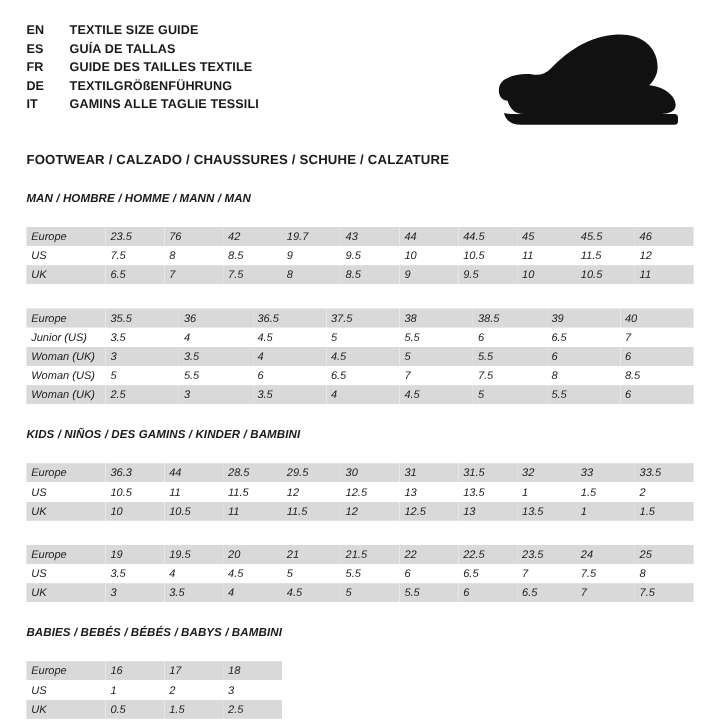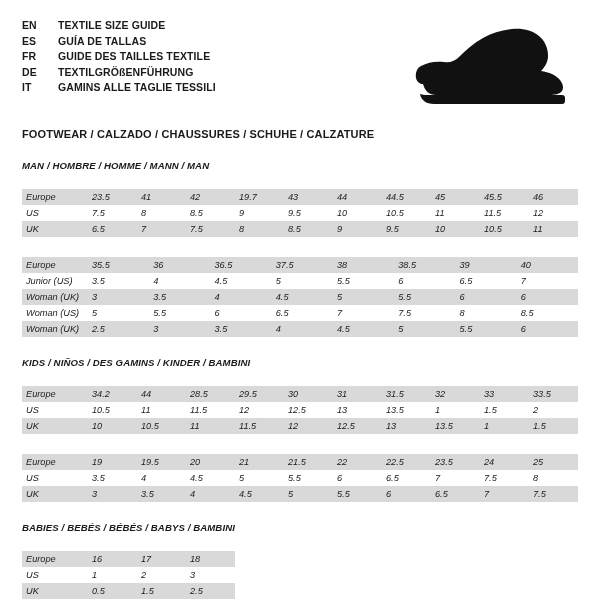--- a/index.html
+++ b/index.html
@@ -153,21 +153,21 @@
     <div class="section-title">MAN / HOMBRE / HOMME / MANN / MAN</div>
     <table class="size">
       <colgroup>
           <col style="width:66px">
           <col span="10">
         </colgroup>
       <tbody>
         <tr class="shaded">
           <td class="label">Europe</td>
           <td>23.5</td>
-          <td>41</td>
+          <td>76</td>
           <td>42</td>
           <td>19.7</td>
           <td>43</td>
           <td>44</td>
           <td>44.5</td>
           <td>45</td>
           <td>45.5</td>
           <td>46</td>
         </tr>
         <tr class="plain">
@@ -269,21 +269,21 @@
   <div class="section">
     <div class="section-title">KIDS / NIÑOS / DES GAMINS / KINDER / BAMBINI</div>
     <table class="size">
       <colgroup>
           <col style="width:66px">
           <col span="10">
         </colgroup>
       <tbody>
         <tr class="shaded">
           <td class="label">Europe</td>
-          <td>34.2</td>
+          <td>36.3</td>
           <td>44</td>
           <td>28.5</td>
           <td>29.5</td>
           <td>30</td>
           <td>31</td>
           <td>31.5</td>
           <td>32</td>
           <td>33</td>
           <td>33.5</td>
         </tr>

